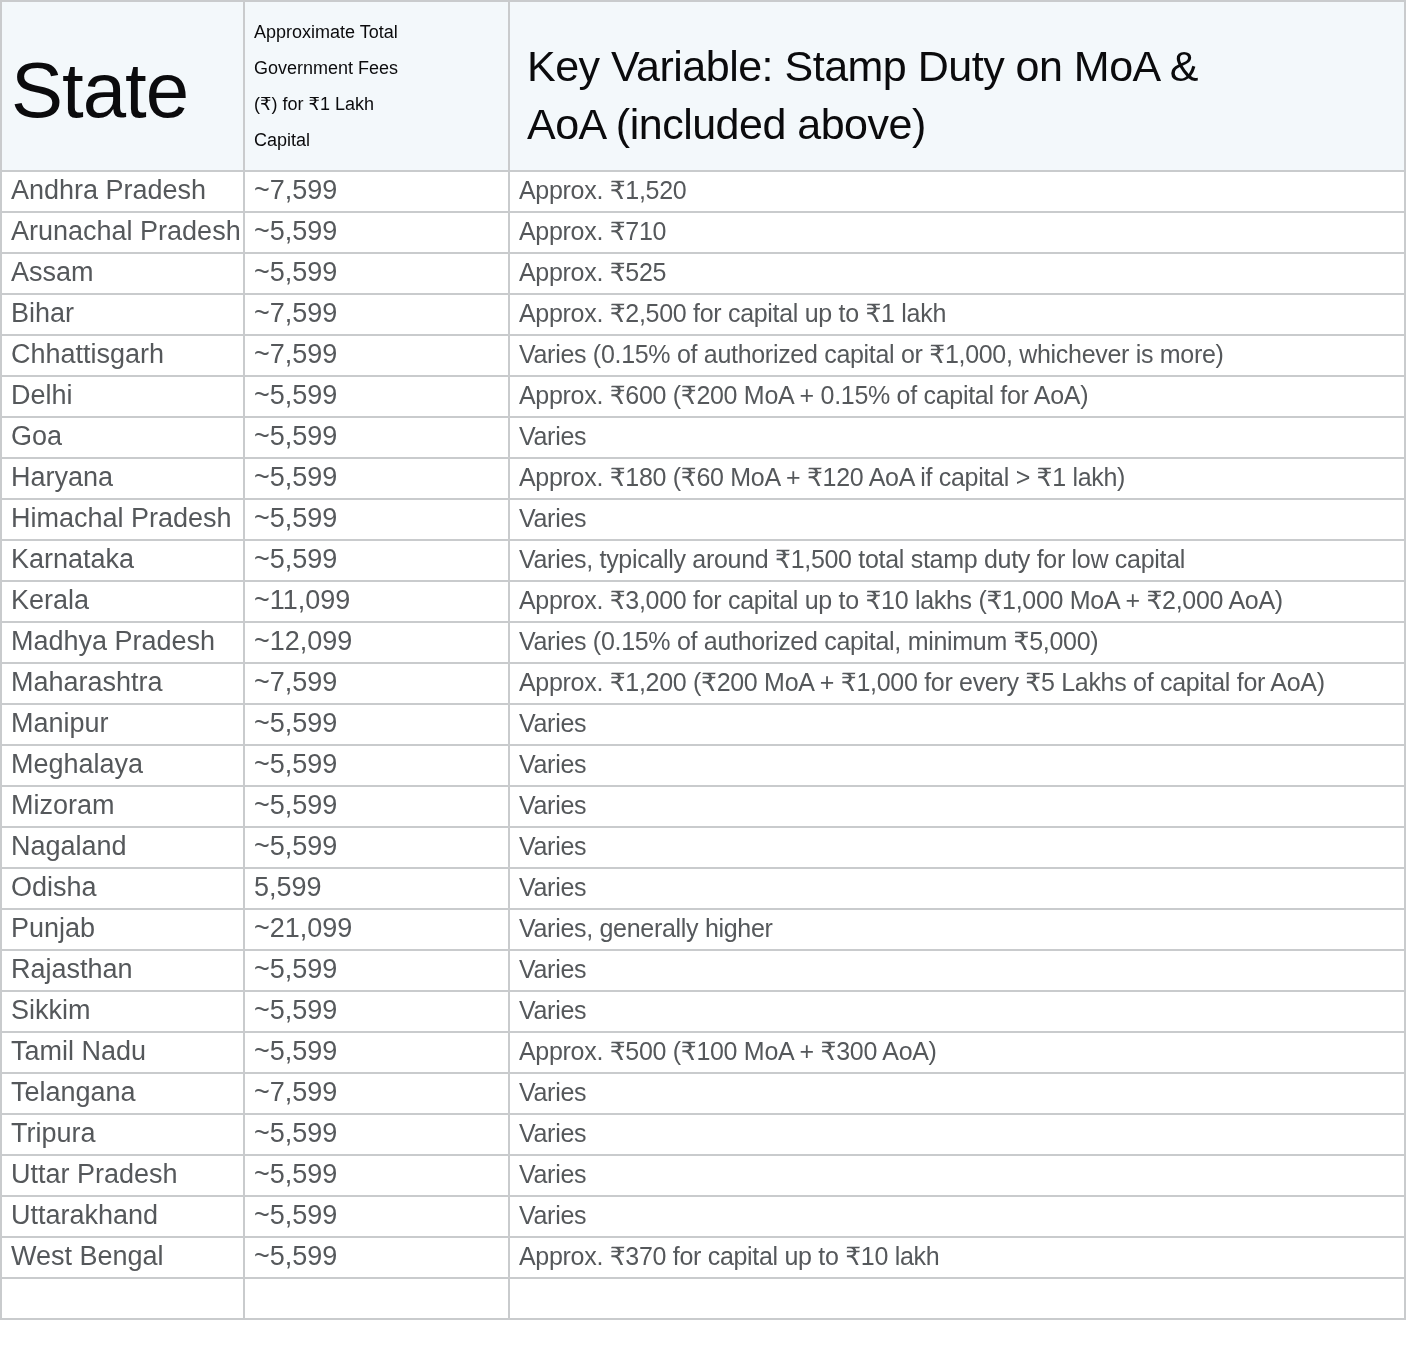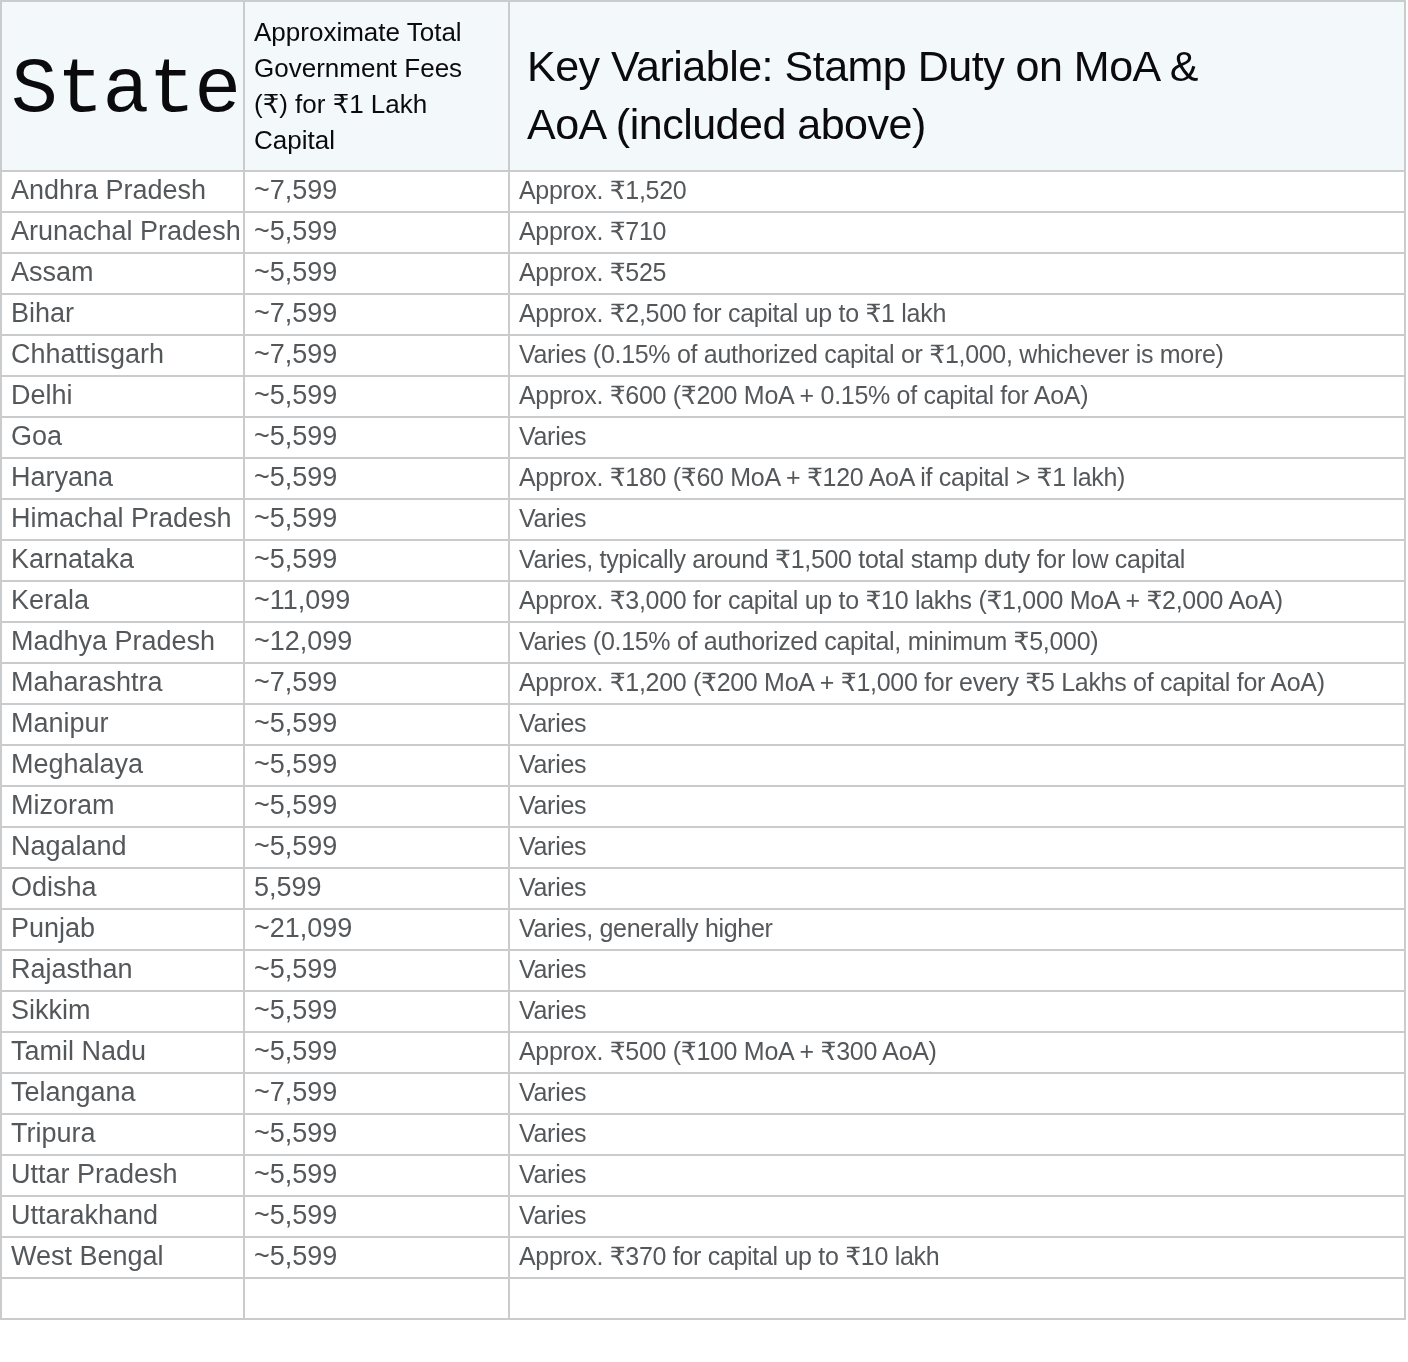--- a/index.html
+++ b/index.html
@@ -34,24 +34,23 @@
     color: #0b0b0d;
     font-weight: 400;
     height: 170px;
     padding-left: 9px;
   }
   th.h-state {
     font-size: 78px;
     letter-spacing: -1px;
     padding-top: 8px;
     line-height: 1;
-    font-family: Liberation Mono, monospace;
   }
   th.h-fees {
-    font-size: 26px;
+    font-size: 18px;
     line-height: 36px;
     white-space: normal;
     padding-right: 8px;
   }
   th.h-fees .hline { display: block; }
   th.h-key {
     font-size: 43px;
     line-height: 58px;
     padding-top: 18px;
     letter-spacing: -0.5px;

